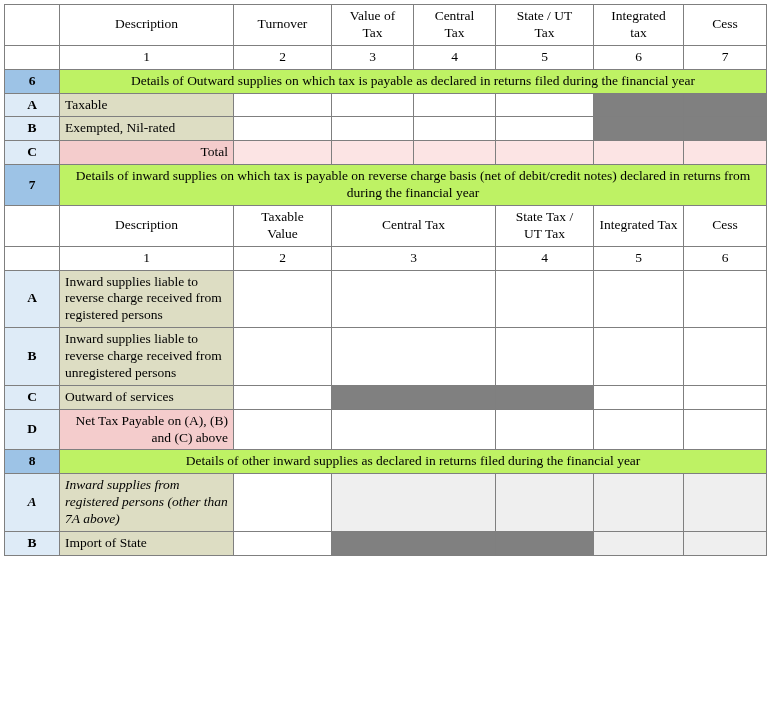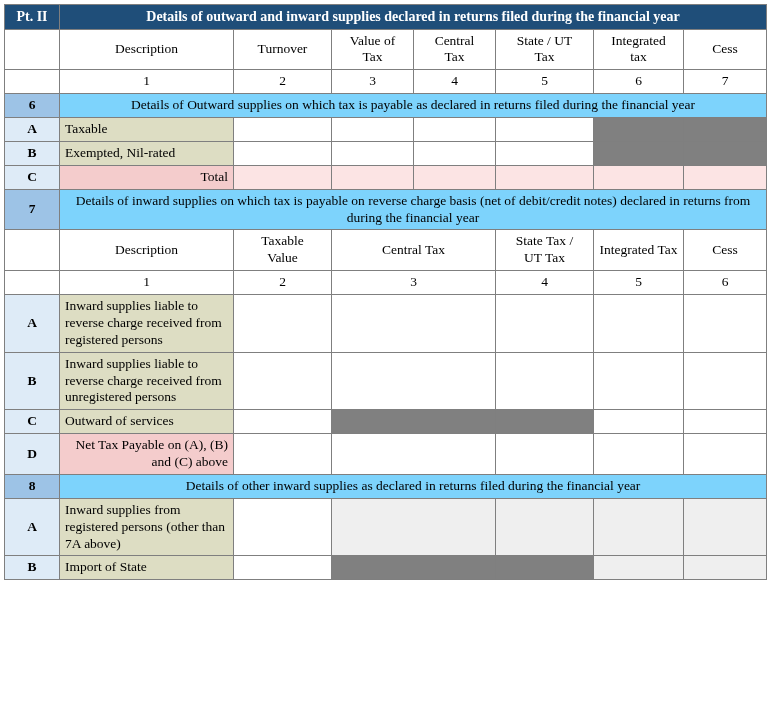--- a/index.html
+++ b/index.html
@@ -66,21 +66,21 @@
     text-align: center;
     height: 44px;
     background: #ffffff;
   }
   .colnum {
     text-align: center;
     height: 28px;
     background: #ffffff;
   }
   .section-blue {
-    background: #7dd3fc;
+    background: #bef264;
     text-align: center;
     padding: 5px 8px;
   }
   .sn-blue {
     background: #9dc3e6;
     text-align: center;
     font-weight: bold;
   }
   .sn-light {
     background: #deebf7;
@@ -99,44 +99,40 @@
     background: #fce4e4;
   }
   .grey {
     background: #808080;
   }
   .lgrey {
     background: #efefef;
   }
   .white { background: #ffffff; }
   .tall { height: 82px; }
-  .tall2 { height: 76px; }
+  .tall2 { height: 76px; font-style: italic; }
   .mid { height: 32px; }
 </style>
 </head>
 <body>
 
 <div class="sheet">
   <table class="gstr">
     <colgroup>
       <col class="c-sn">
         <col class="c-desc">
         <col class="c-2">
         <col class="c-3">
         <col class="c-4">
         <col class="c-5">
         <col class="c-6">
         <col class="c-7">
     </colgroup>
     <tbody>
 
-      <tr>
-        <td class="hdr-sn-dark">Pt. II</td>
-        <td class="hdr-dark" colspan="7">Details of outward and inward supplies declared in returns filed during the financial year</td>
-      </tr>
 
       <tr>
         <td class="blank-white"></td>
         <td class="colhead">Description</td>
         <td class="colhead">Turnover</td>
         <td class="colhead">
           <span>Value of</span><br>
           <span>Tax</span>
         </td>
         <td class="colhead">

